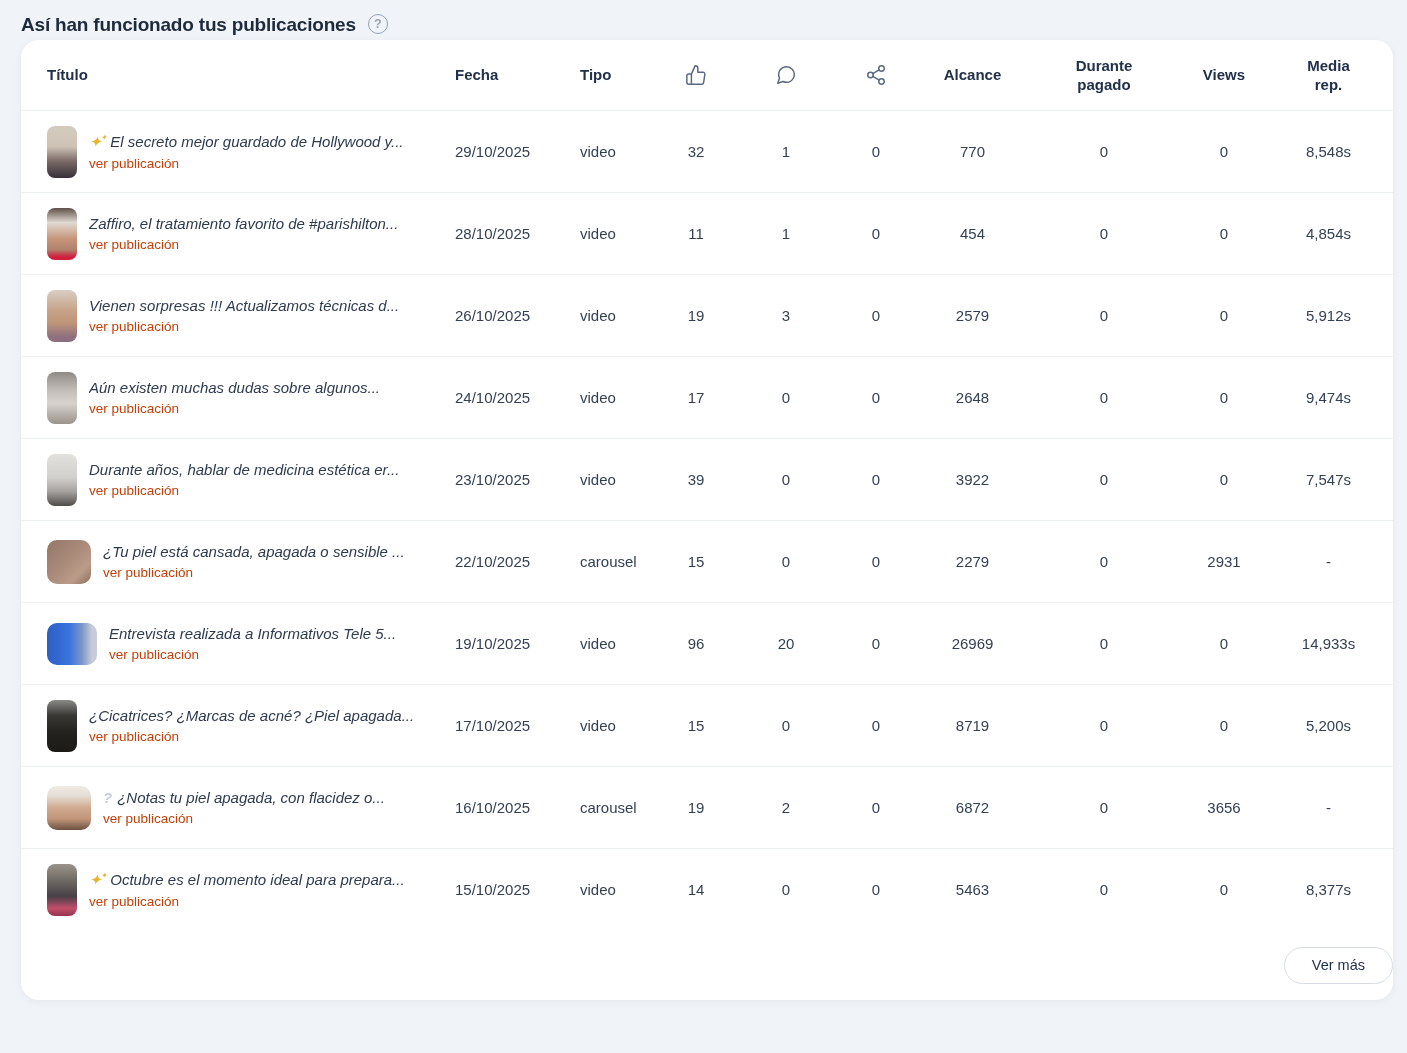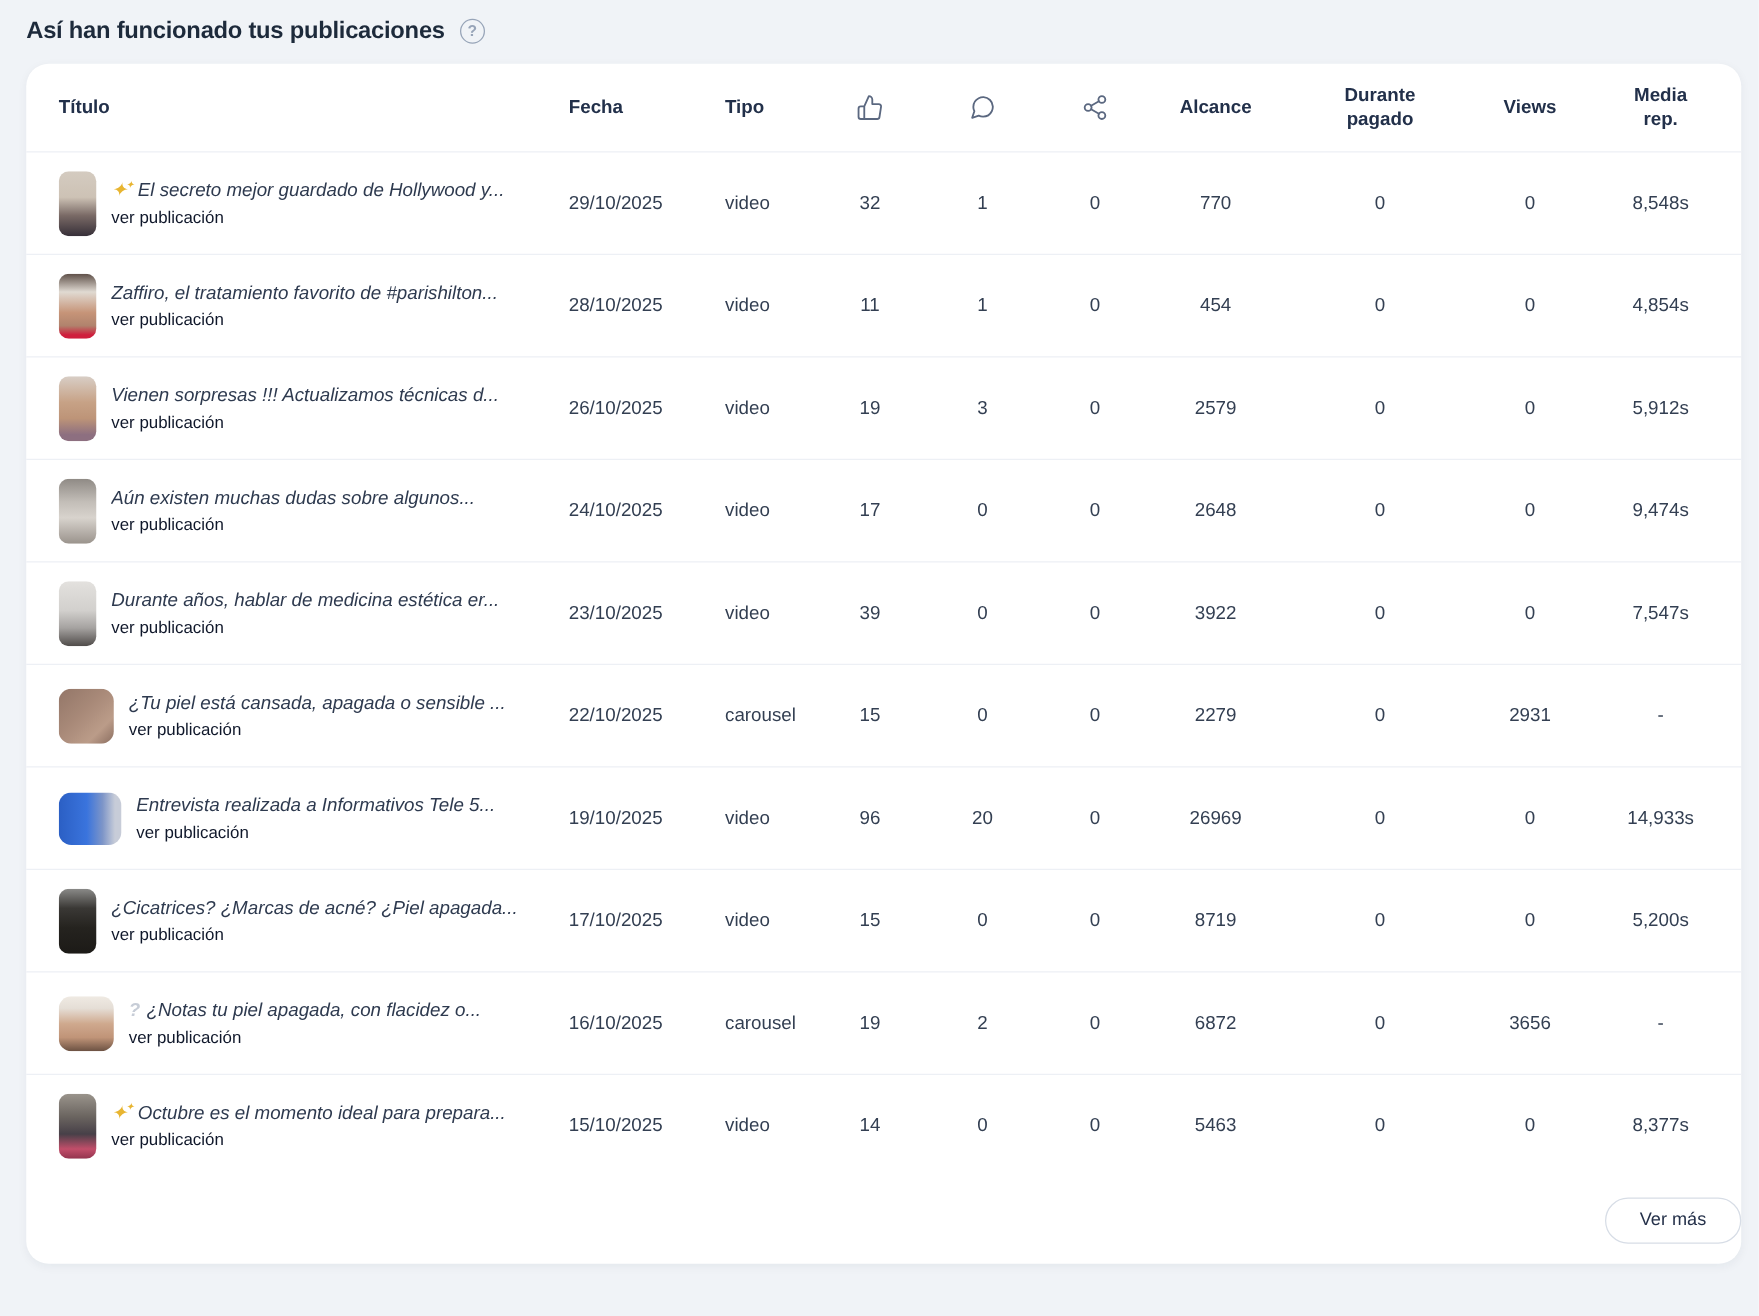--- a/index.html
+++ b/index.html
@@ -6,31 +6,31 @@
   html,body { margin:0; padding:0; }
   body {
     width:1407px; height:1053px;
     background:#f0f3f7;
     font-family:"Liberation Sans", sans-serif;
     color:#2e3a4f;
     overflow:hidden;
   }
   .page { padding:14px 14px 0 21px; }
 
-  .heading-row { display:flex; align-items:center; gap:12px; }
+  .heading-row { display:flex; align-items:flex-start; gap:12px; }
   .page-title { font-size:19px; font-weight:700; color:#1d2a3b; margin:0; letter-spacing:-0.2px; }
   .help-badge {
     width:20px; height:20px; border:1.6px solid #97a4b8; border-radius:50%;
     color:#97a4b8; font-size:12.5px; font-weight:700;
     display:flex; align-items:center; justify-content:center; cursor:pointer;
   }
   .page-subtitle { margin:16px 0 0 0; font-size:14.5px; color:#5b6b7e; }
 
   .card {
-    margin-top:15px;
+    margin-top:4px;
     width:1372px;
     background:#ffffff;
     border-radius:18px;
     box-shadow:0 2px 8px rgba(25,39,60,0.05);
   }
 
   .grid {
     display:grid;
     grid-template-columns:408px 125px 71px 90px 90px 90px 103px 160px 80px 129px;
     align-items:center;
@@ -56,21 +56,21 @@
   .tstack { min-width:0; }
   .ptitle {
     font-size:15px; font-weight:500; color:#2e3a4f;
     white-space:nowrap; overflow:hidden; text-overflow:ellipsis;font-style:italic;
   }
   .emoji.sparkle { color:#e8b531; margin-right:3px; }
   .emoji.sparkle::after { content:"✦"; font-size:8px; vertical-align:top; margin-left:-1px; }
   .emoji.q { color:#c7cdd7; font-weight:700; margin-right:5px; }
   .plink {
     display:inline-block; margin-top:5px;
-    font-size:13.5px; color:#0f172a; text-decoration:none; cursor:pointer;
+    font-size:13.5px; color:#c2410c; text-decoration:none; cursor:pointer;
   }
 
   .tfoot { height:70px; display:flex; align-items:center; justify-content:flex-end; }
   .vermas-btn {
     height:37px; padding:0 27px;
     background:#fff; border:1px solid #d7dde6; border-radius:19px;
     font-family:inherit; font-size:14.5px; color:#25314a;
     cursor:pointer;
   }
 </style>

